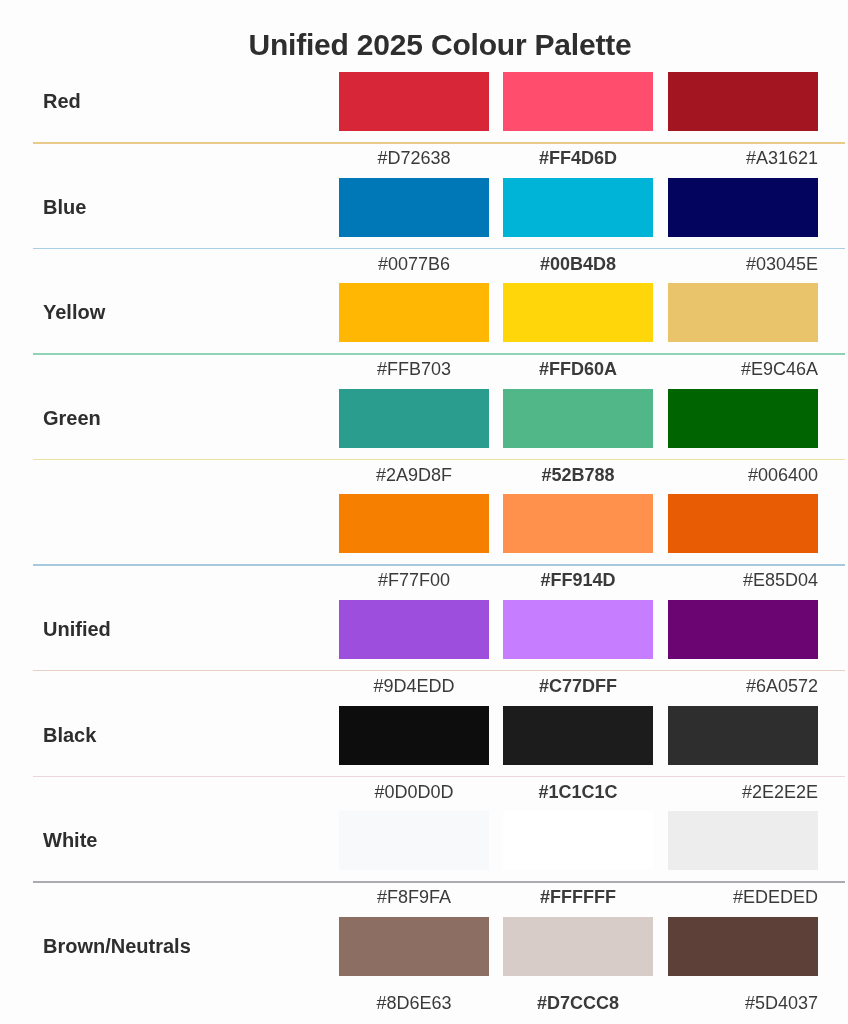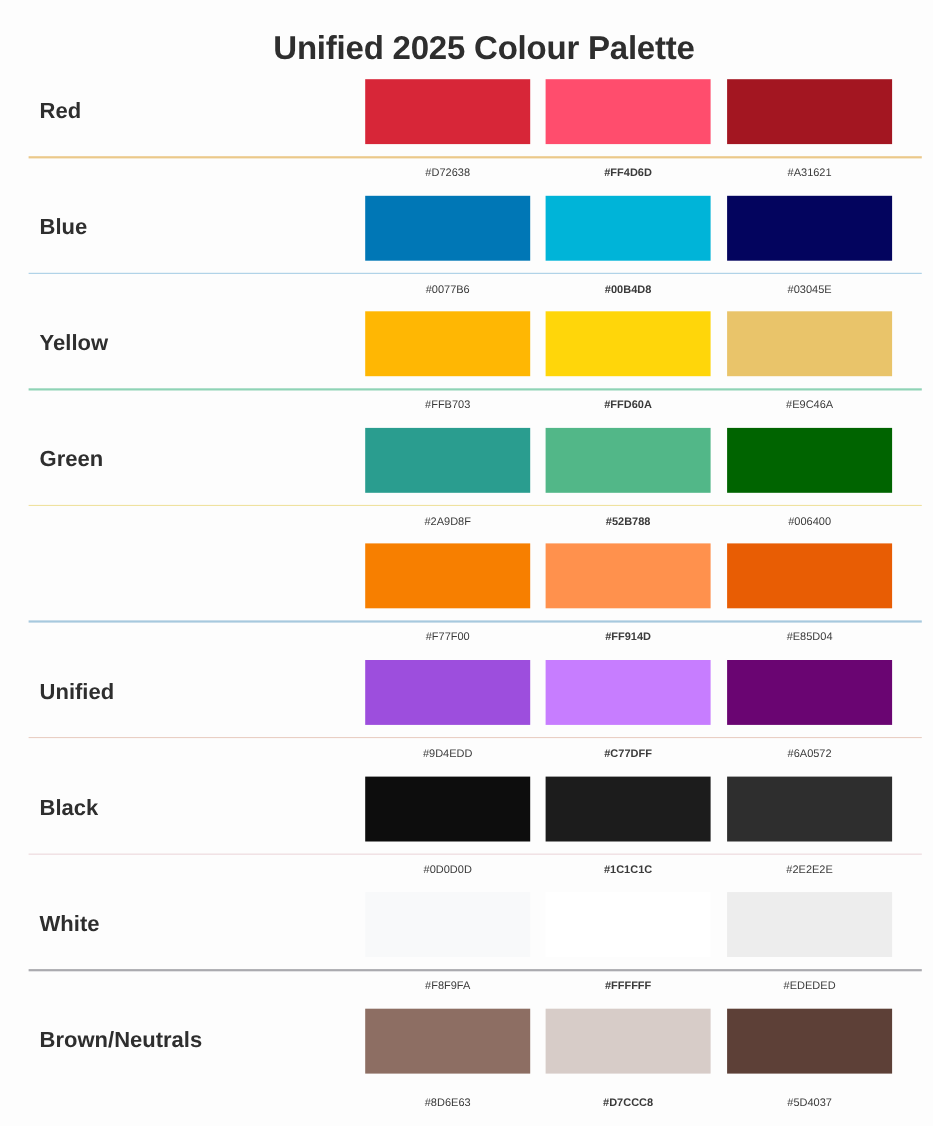--- a/index.html
+++ b/index.html
@@ -36,21 +36,21 @@
     letter-spacing: -0.2px;
     line-height: 34px;
     white-space: nowrap;
     margin-left: 16px;
   }
 
   
   #rows {
     position: absolute;
     top: 72px;
-    left: 8px;
+    left: 15px;
     width: 744px;
   }
 
   .palette-row {
     position: relative;
     height: 105.6px;
     width: 848px;
   }
 
   .row-label {
@@ -81,28 +81,28 @@
     top: 70px;
     width: 812px;
     height: 1.5px;
   }
 
   .hex-label {
     position: absolute;
     top: 76px;
     width: 150px;
     text-align: center;
-    font-size: 10px;
+    font-size: 18px;
     color: #3a3a3a;
     line-height: 20px;
     white-space: nowrap;
   }
   .hex-label.col0 { left: 324px; }
   .hex-label.col1 { left: 488px; font-weight: bold; }
-  .hex-label.col2 { left: 653px; }
+  .hex-label.col2 { left: 653px; text-align: right; }
 </style>
 </head>
 <body>
 
 <div id="palette-page">
 
   <div id="page-title">Unified 2025 Colour Palette</div>
 
   <div id="rows">
       <div class="palette-row">

